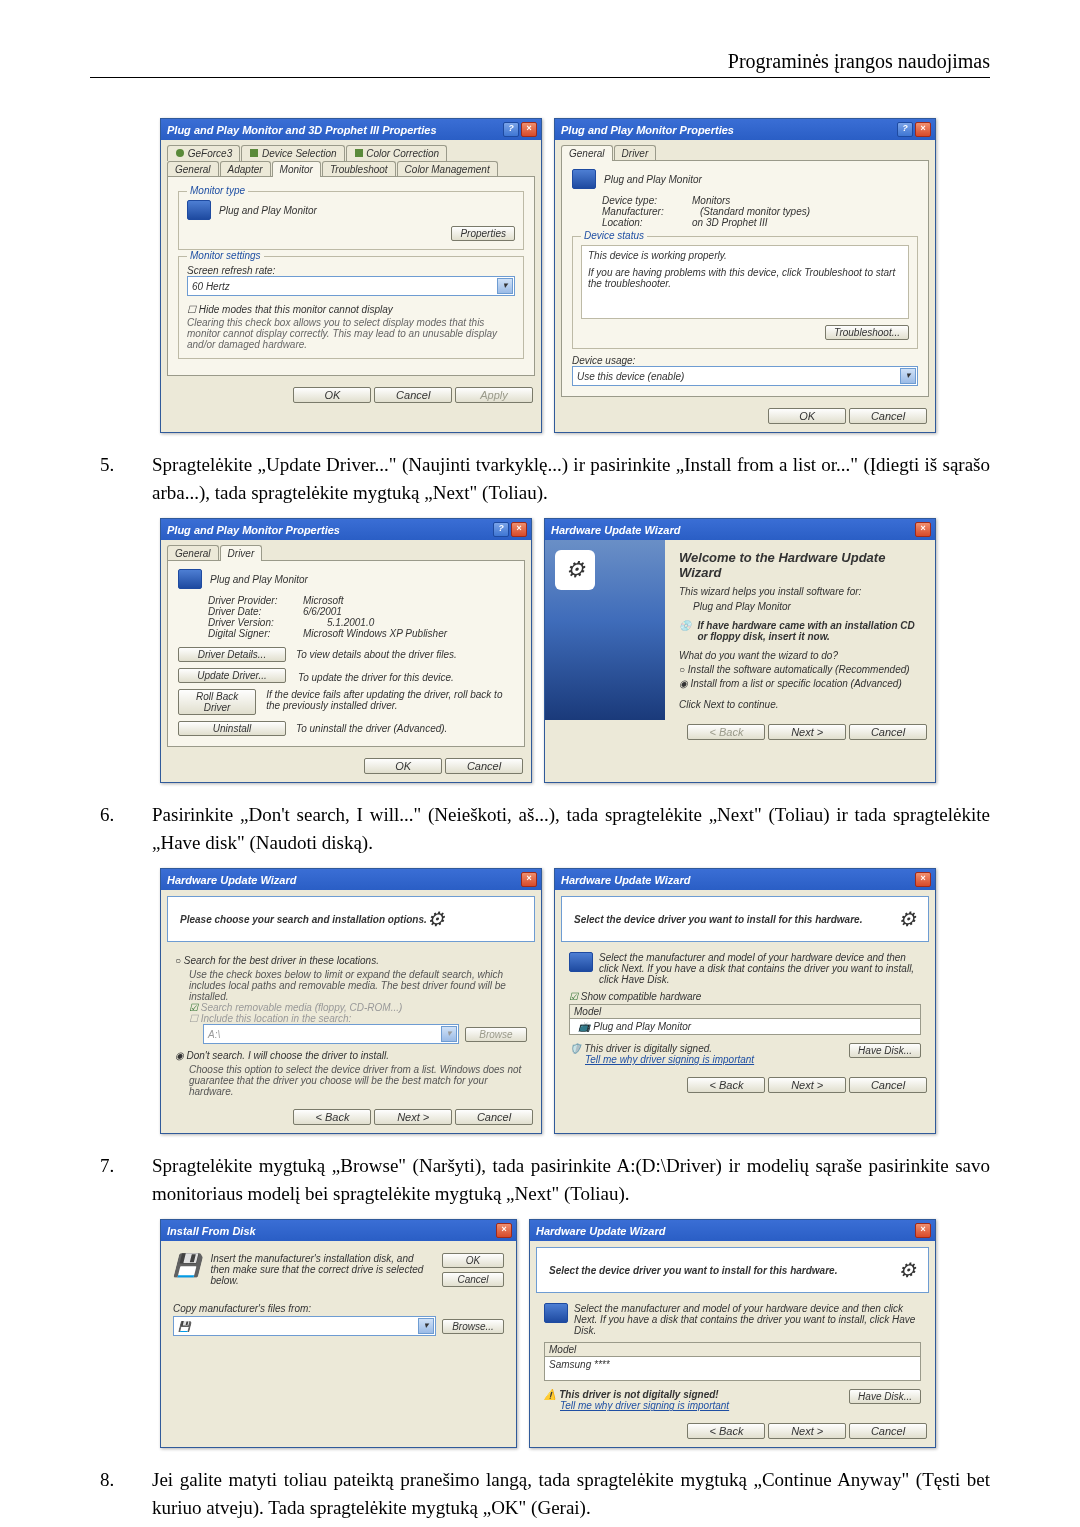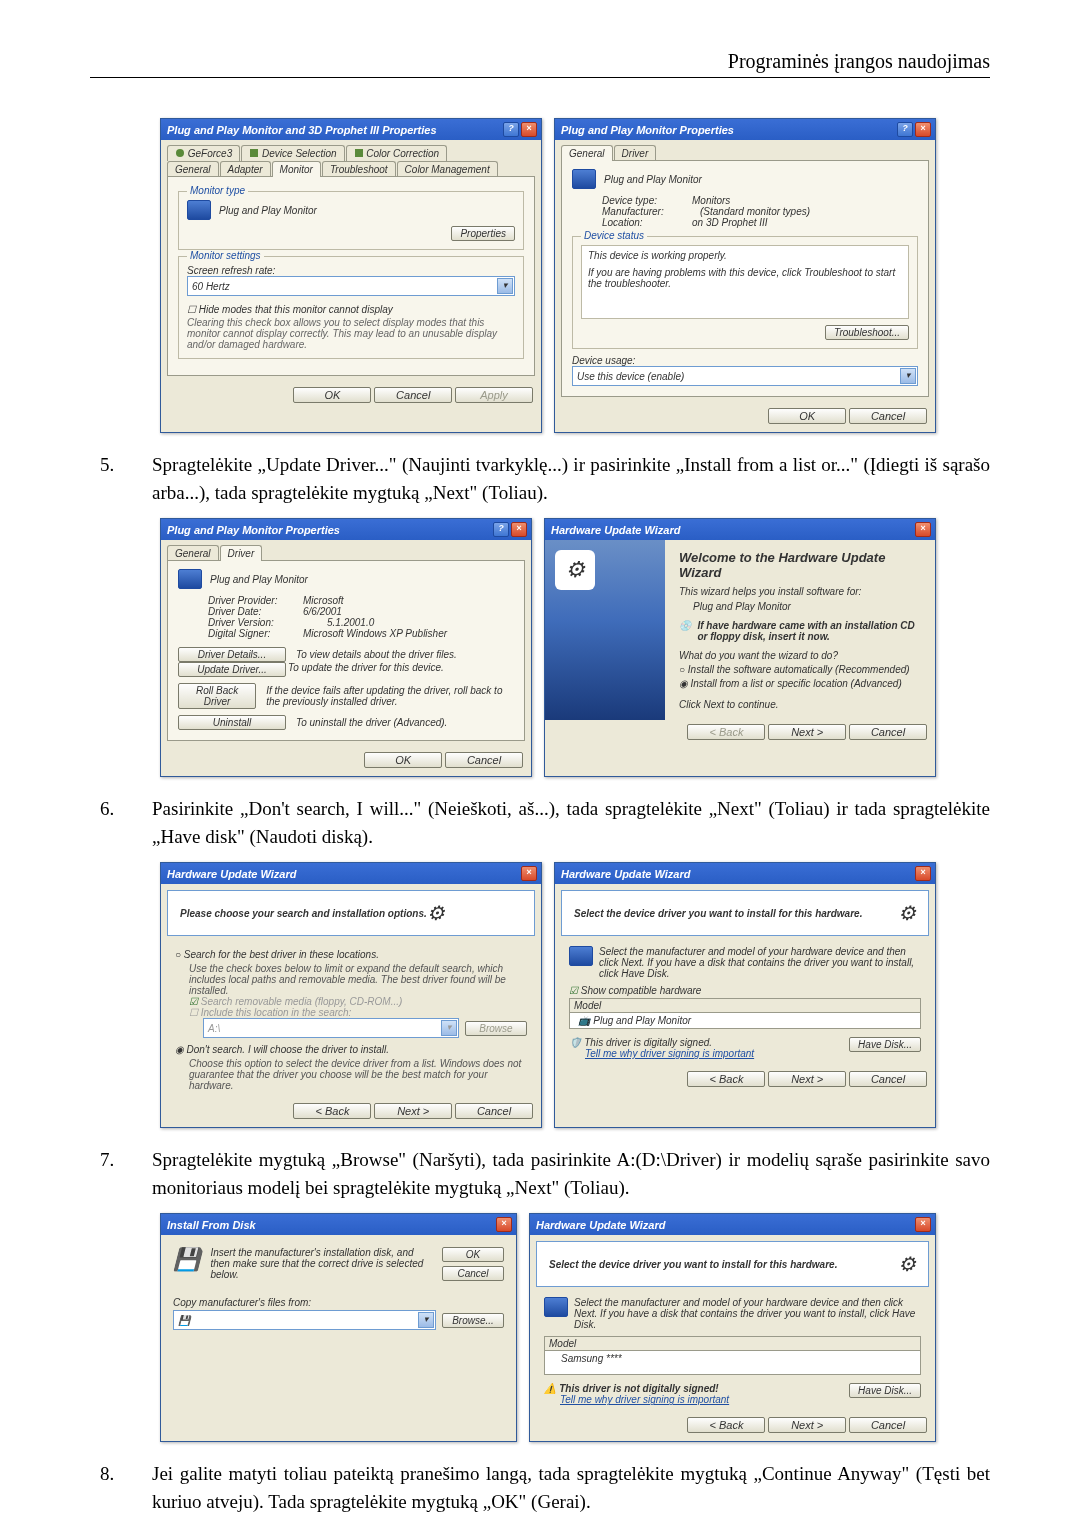--- a/index.html
+++ b/index.html
@@ -315,25 +315,25 @@
         <div style="margin-left:30px">
           <div><span style="display:inline-block;width:95px">Driver Provider:</span><span>Microsoft</span></div>
           <div><span style="display:inline-block;width:95px">Driver Date:</span><span>6/6/2001</span></div>
           <div><span style="display:inline-block;width:119px">Driver Version:</span><span>5.1.2001.0</span></div>
           <div><span style="display:inline-block;width:95px">Digital Signer:</span><span>Microsoft Windows XP Publisher</span></div>
         </div>
         <div style="display:flex;gap:10px;align-items:center;margin-top:8px">
           <span class="btn small" style="width:90px">Driver Details...</span>
           <span>To view details about the driver files.</span>
         </div>
-        <div style="display:flex;gap:2px;align-items:flex-start;">
+        <div style="display:flex;gap:12px;align-items:flex-end;margin-top:6px">
           <span class="btn small" style="width:90px">Update Driver...</span>
           <span>To update the driver for this device.</span>
         </div>
-        <div style="display:flex;gap:10px;align-items:center;margin-top:6px">
+        <div style="display:flex;gap:10px;align-items:flex-start;margin-top:6px">
           <span class="btn small" style="width:90px">Roll Back Driver</span>
           <span>If the device fails after updating the driver, roll back to the previously installed driver.</span>
         </div>
         <div style="display:flex;gap:10px;align-items:center;margin-top:6px">
           <span class="btn small" style="width:90px">Uninstall</span>
           <span>To uninstall the driver (Advanced).</span>
         </div>
       </div>
       <div class="btnrow">
         <span class="btn">OK</span>
@@ -495,21 +495,21 @@
         <b>Select the device driver you want to install for this hardware.</b>
         <span style="font-size:20px">⚙</span>
       </div>
       <div style="padding:4px 14px 8px 14px">
         <div style="display:flex;gap:6px">
           <span class="monicon" style="flex-shrink:0"></span>
           <span>Select the manufacturer and model of your hardware device and then click Next. If you have a disk that contains the driver you want to install, click Have Disk.</span>
         </div>
         <div style="border:1px solid #9a9a8a;background:#fff;margin-top:6px;padding:0">
           <div style="background:#ece9d8;border-bottom:1px solid #9a9a8a;padding:1px 4px">Model</div>
-          <div style="padding:2px 4px 10px 16px">Samsung ****</div>
+          <div style="padding:2px 4px 10px 4px">Samsung ****</div>
         </div>
         <div style="display:flex;justify-content:space-between;align-items:flex-start;margin-top:8px">
           <div>
             <span>⚠️</span>
             <b>This driver is not digitally signed!</b><br>
             <span class="link" style="margin-left:16px">Tell me why driver signing is important</span>
           </div>
           <span class="btn small">Have Disk...</span>
         </div>
       </div>

